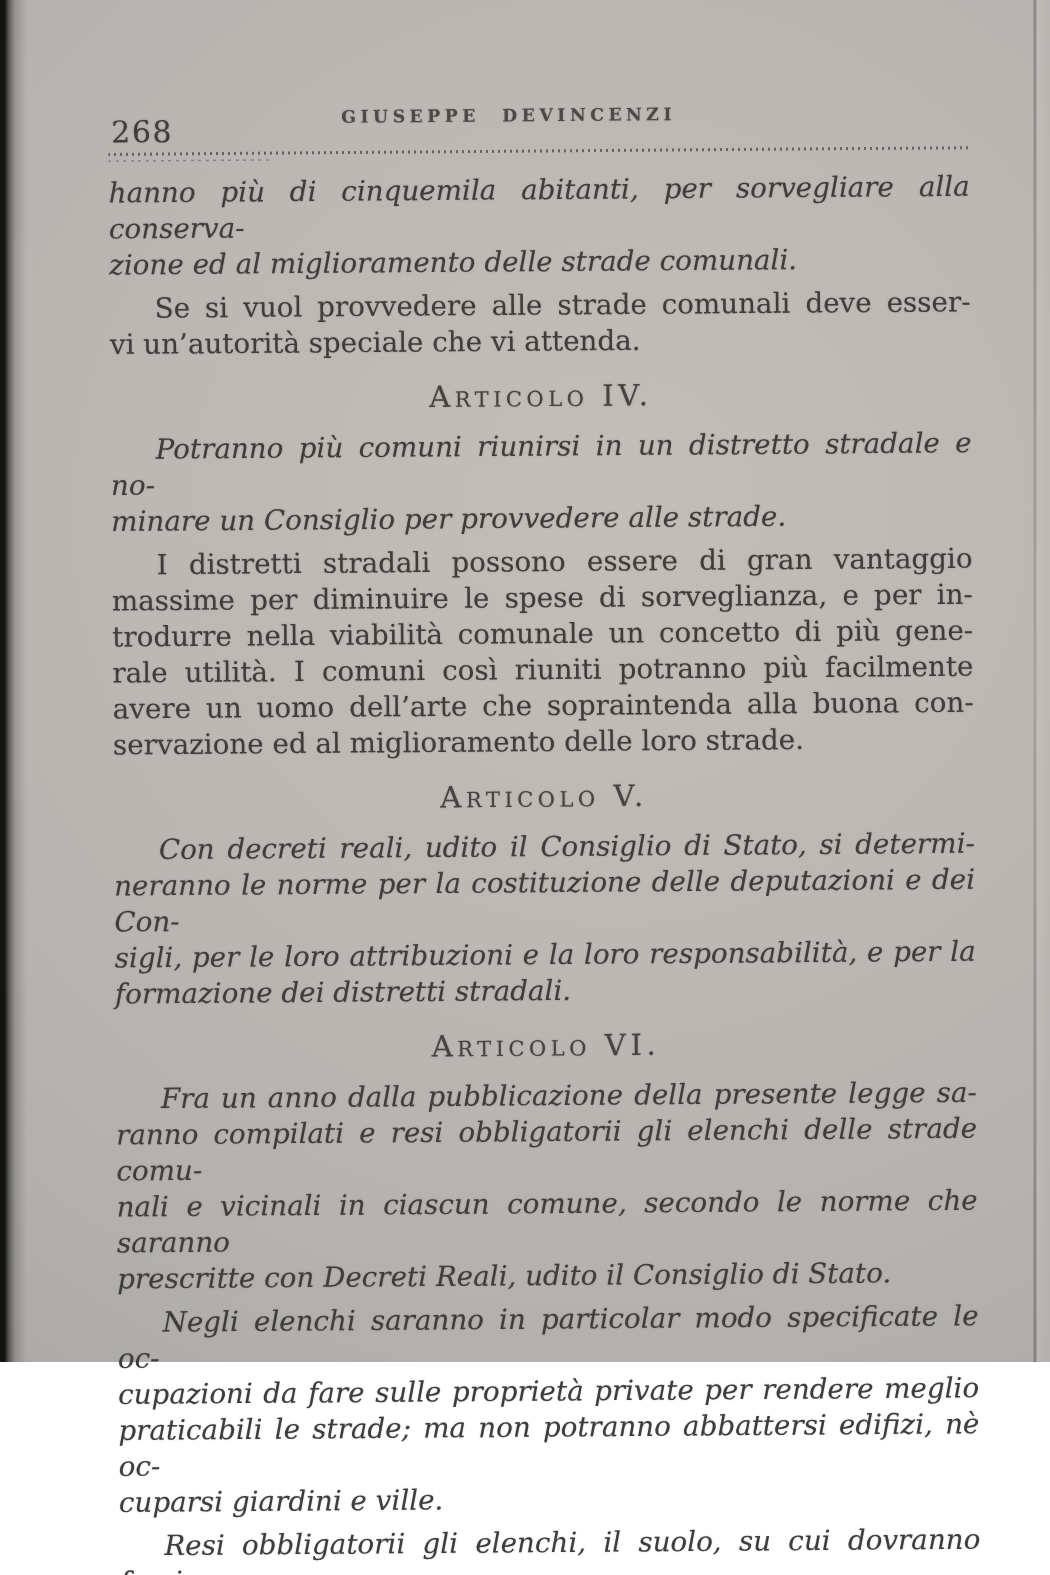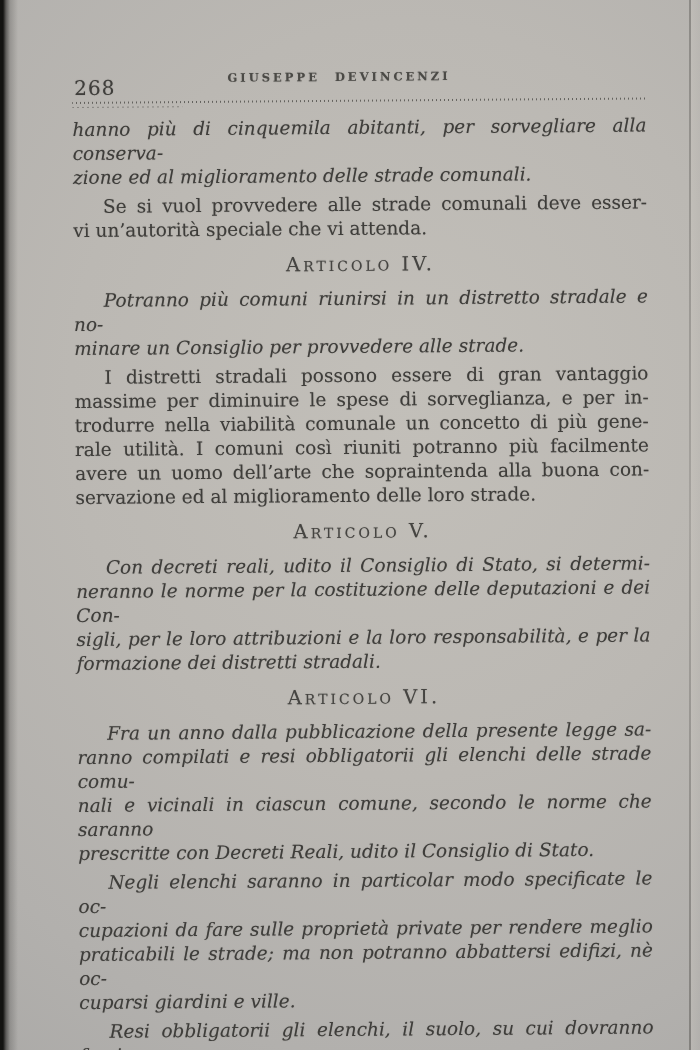--- a/index.html
+++ b/index.html
@@ -1,21 +1,21 @@
 <!DOCTYPE html>
 <html><head>
 <meta charset="utf-8">
 <style>
   html, body { margin: 0; padding: 0; }
   body {
     width: 700px; height: 1050px; overflow: hidden;
     font-family: "DejaVu Serif", serif;
   }
   .photo {
-    position: relative; width: 700px; height: 1050px;
+    position: relative; width: 700px; height: 908px;
     background:
       radial-gradient(ellipse 120% 90% at 58% 38%,
         #c2bfb9 0%, #bbb8b3 40%, #b2b0ad 70%, #a6a5a3 100%);
     text-decoration: underline;
   }
   
   .left-edge {
     position: absolute; left: 0; top: 0; bottom: 0; width: 18px;
     background: linear-gradient(90deg,
       #131311 0px, #131311 3px, rgba(25,24,22,0.55) 6px,

